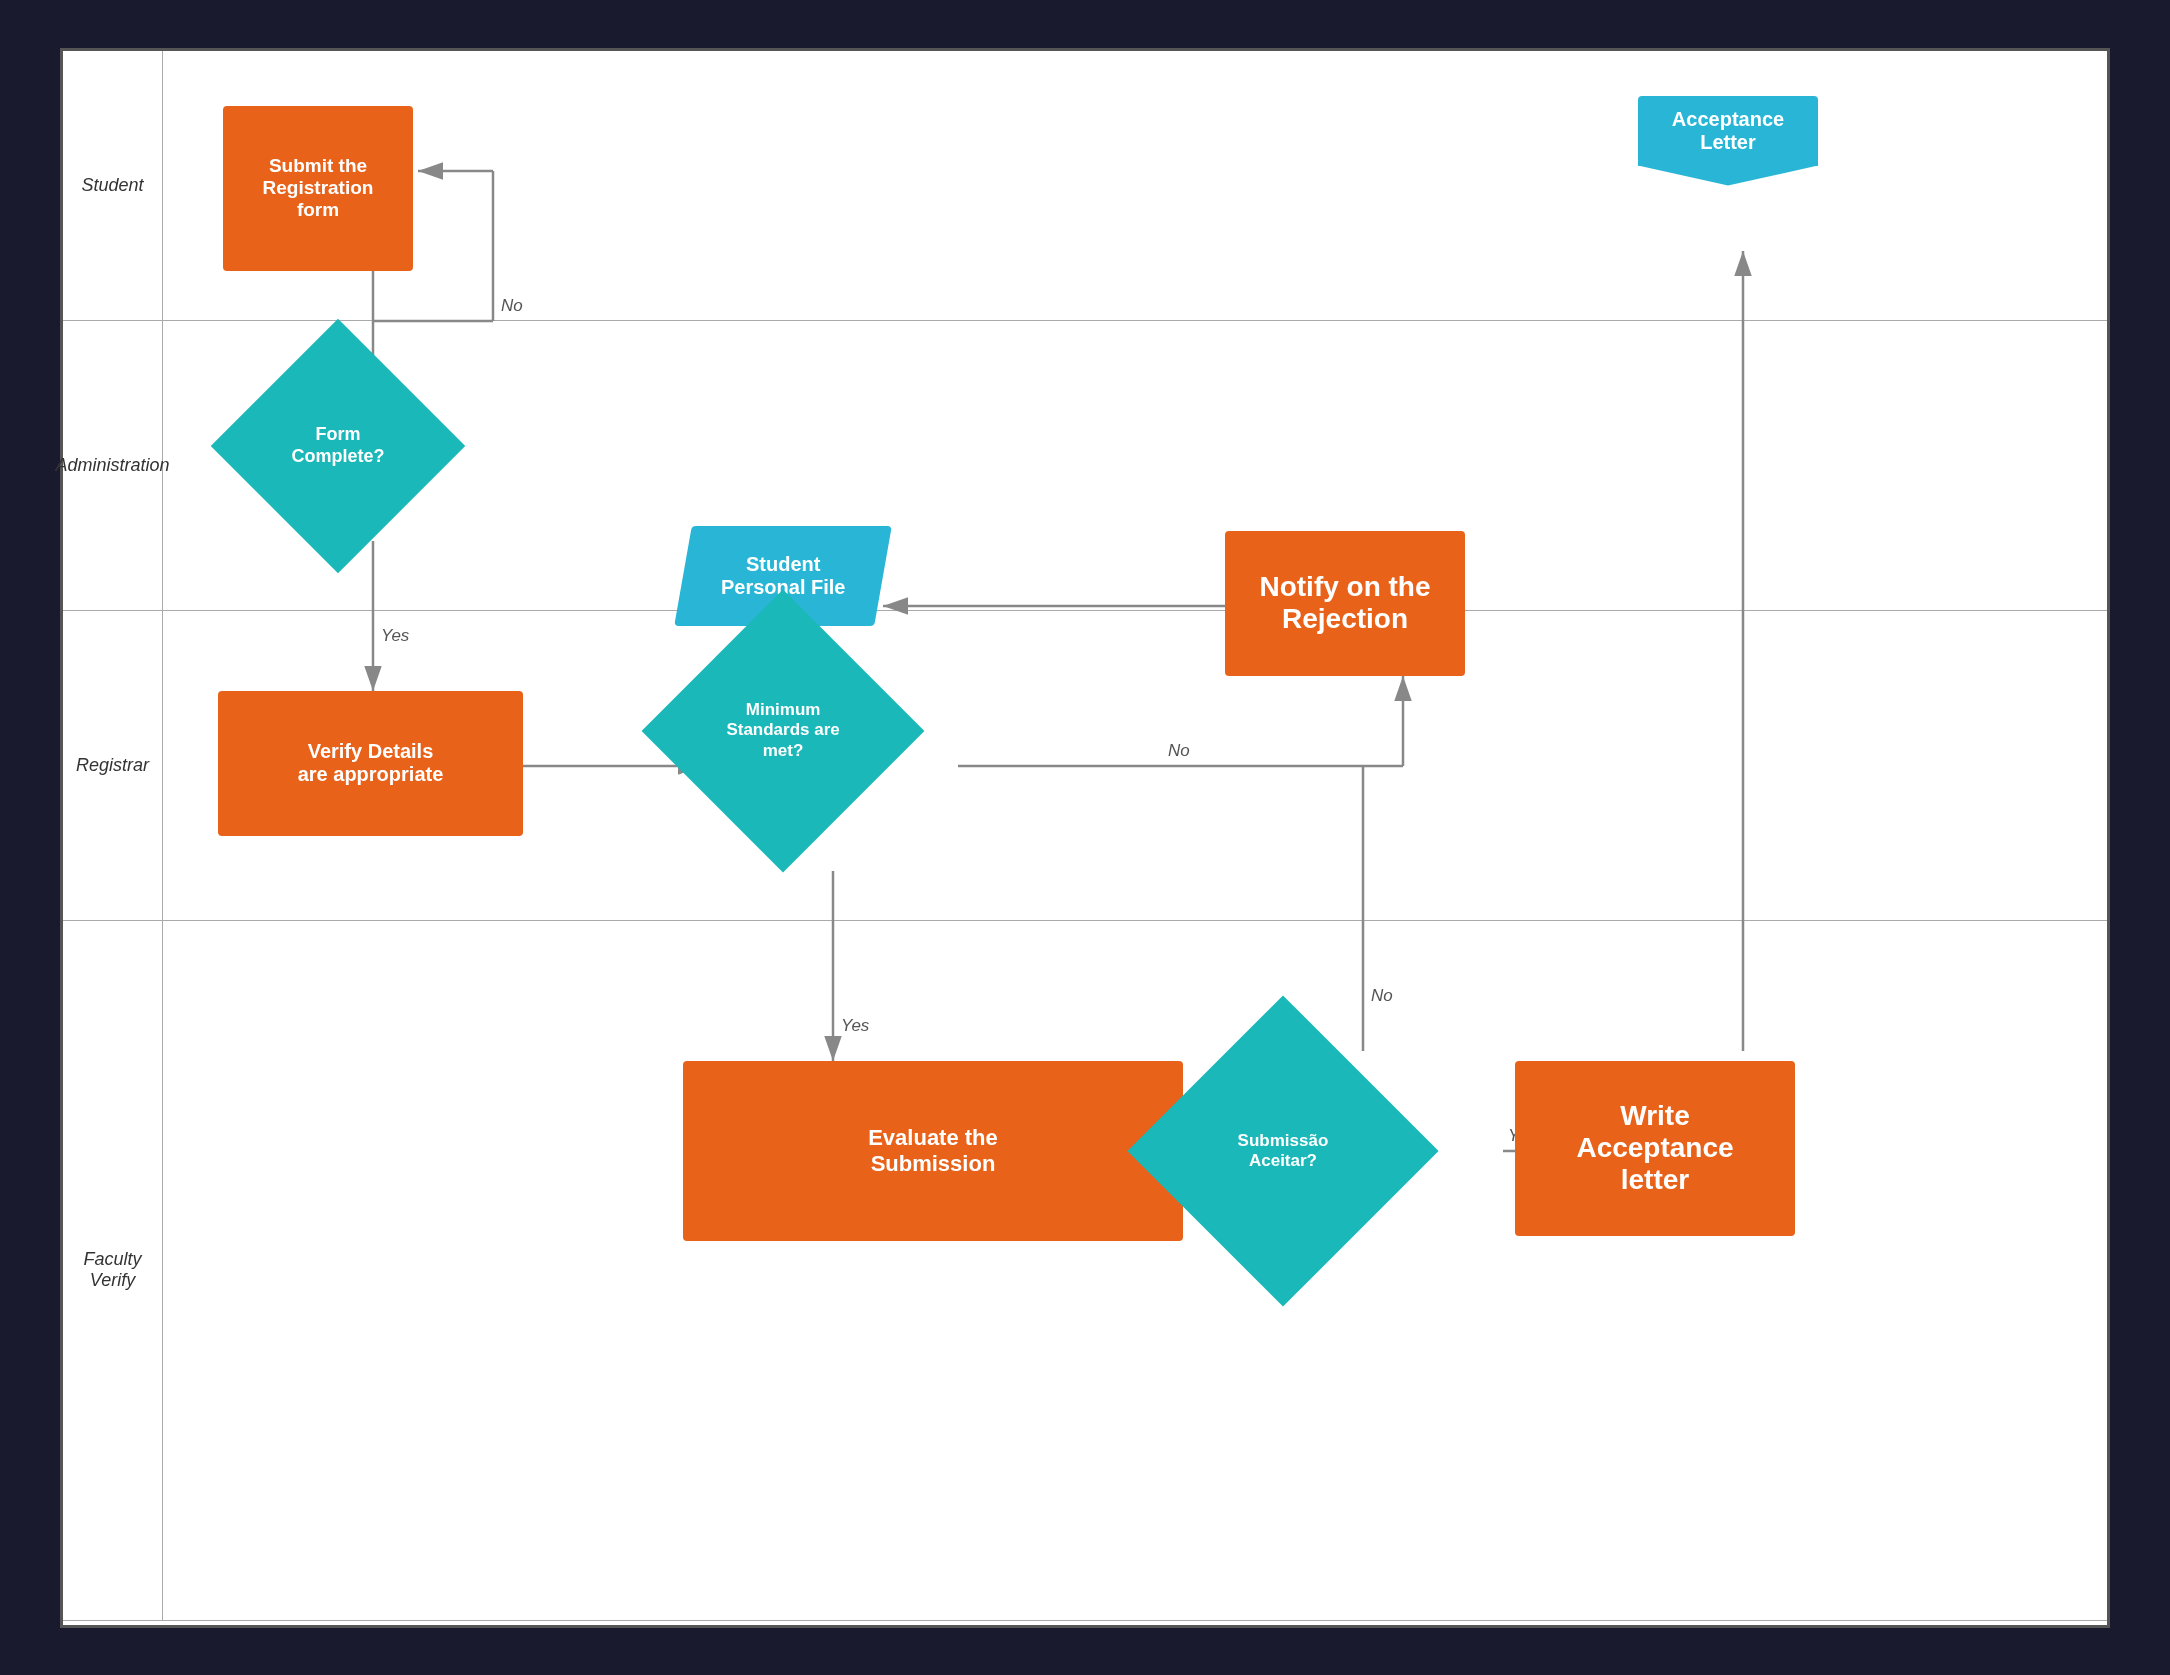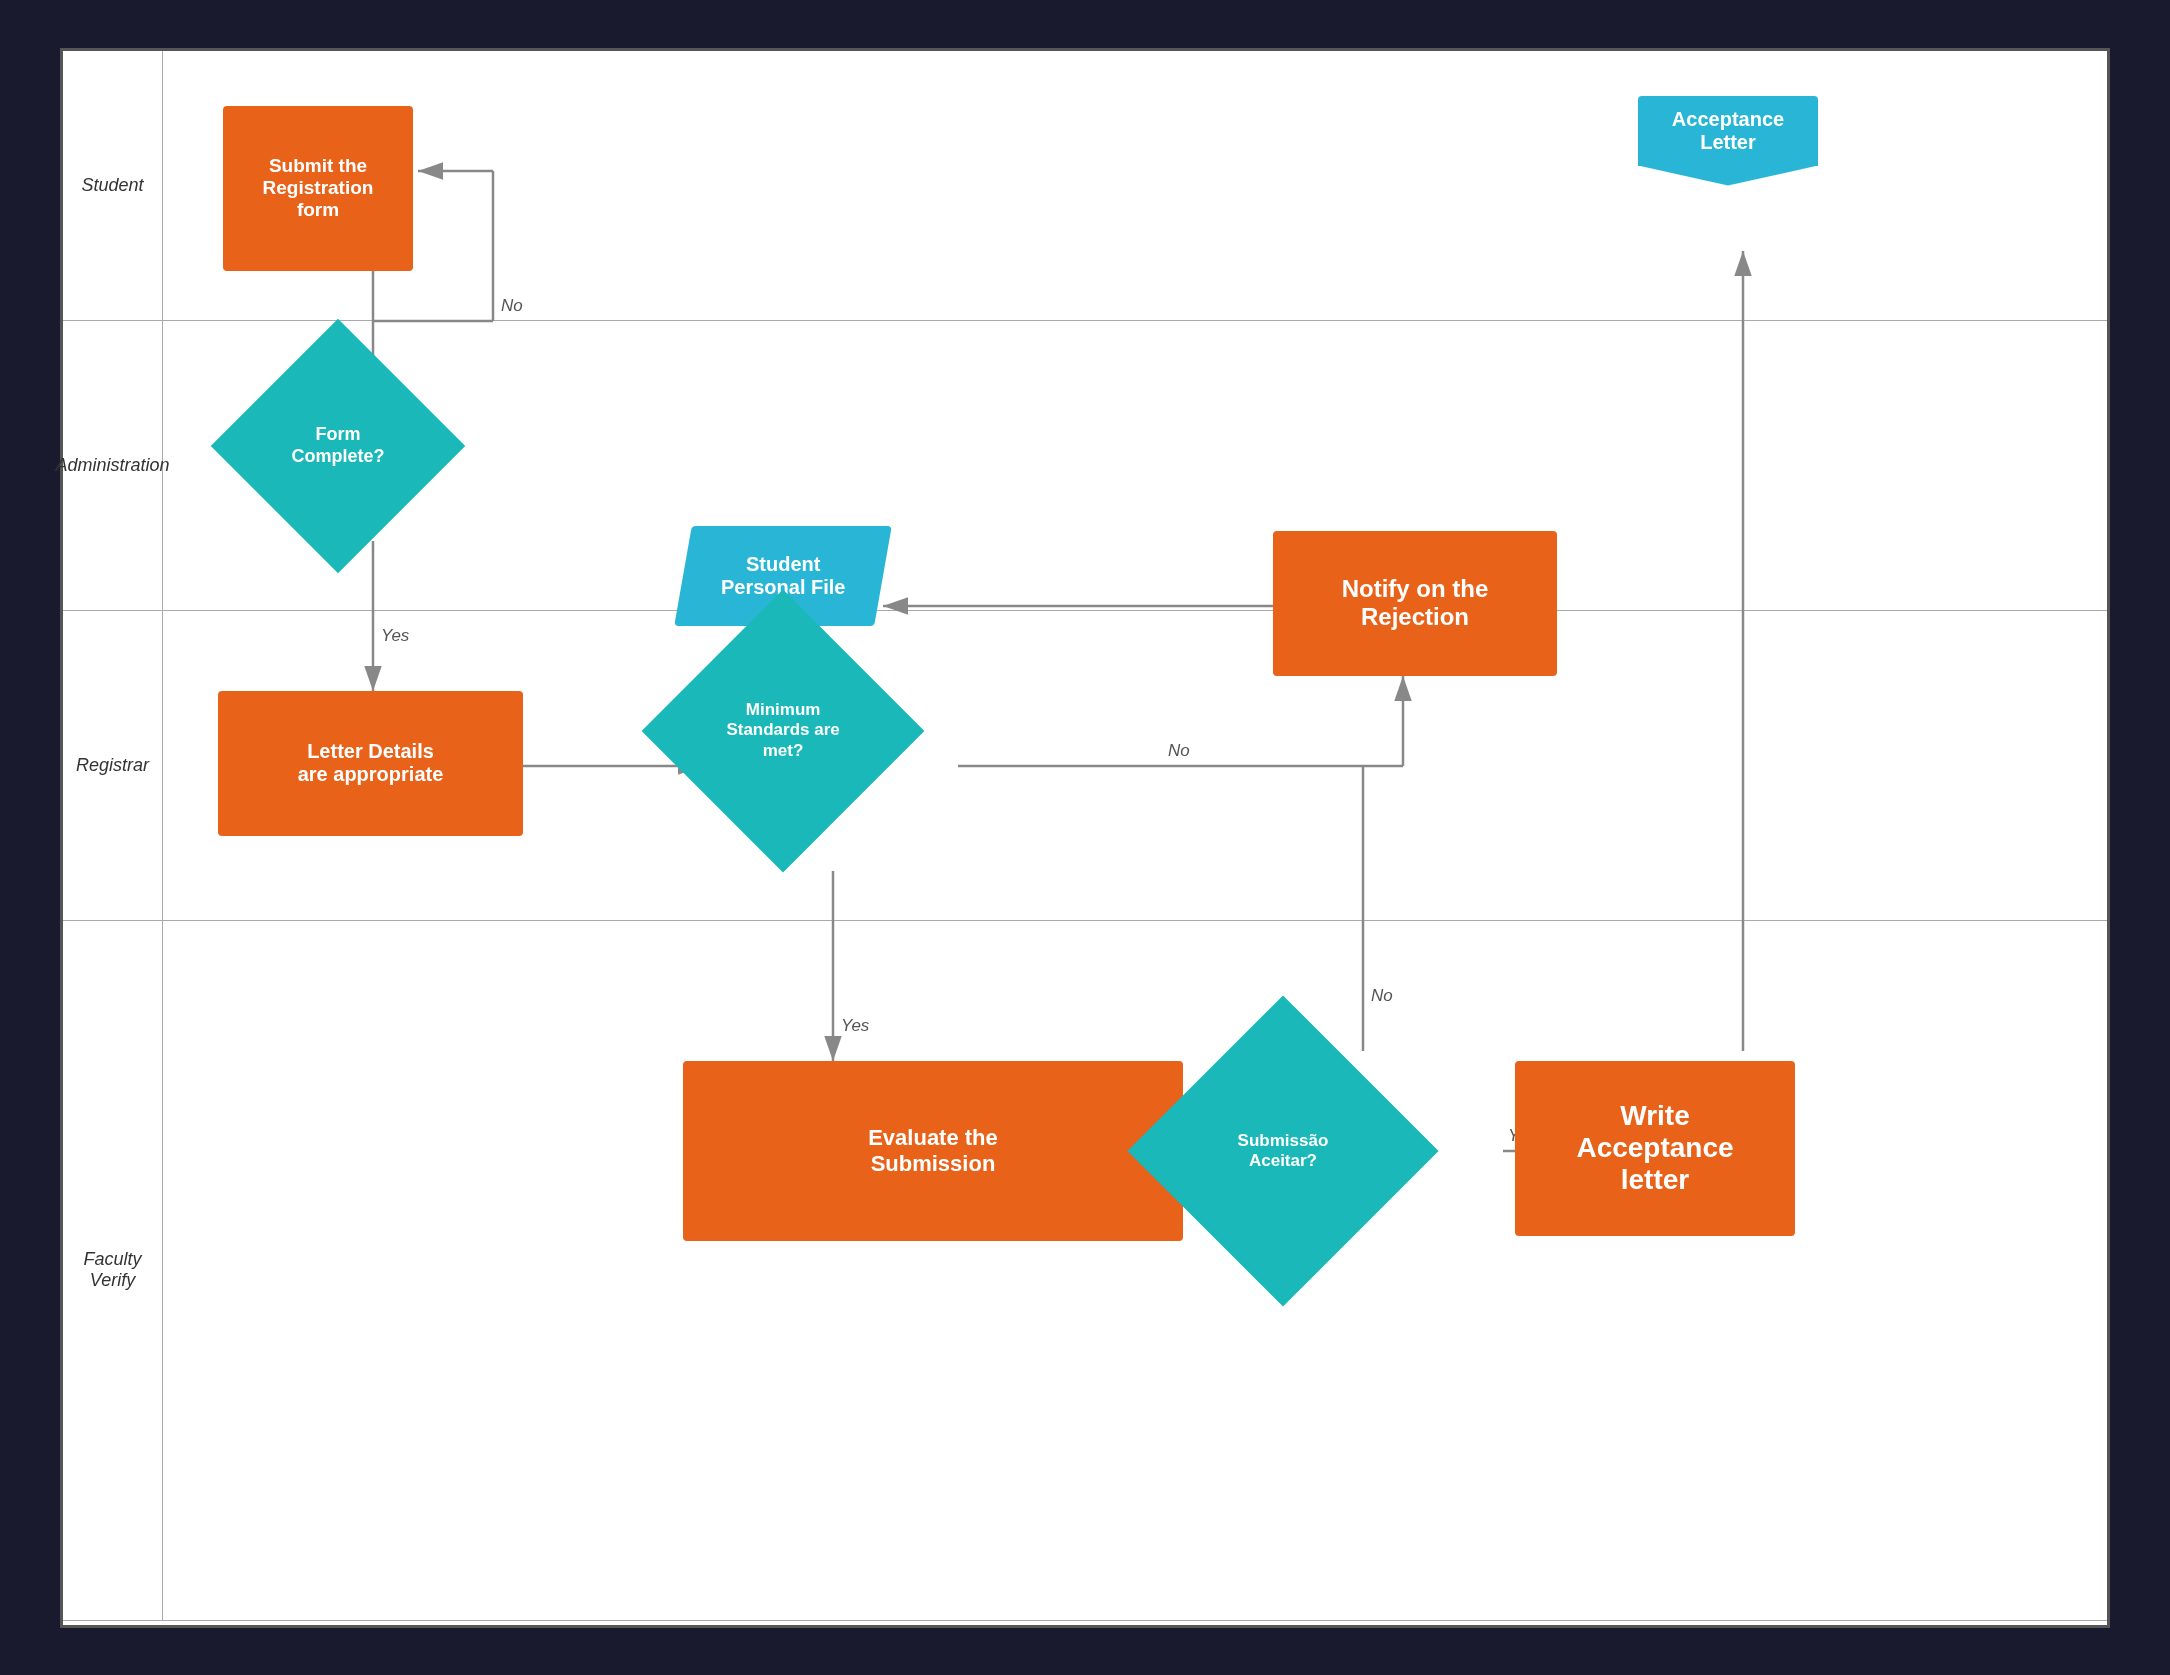--- a/index.html
+++ b/index.html
@@ -218,27 +218,27 @@
     </div>
   </div>
 
   <div class="shape" style="left:620px; top:475px; width:200px; height:100px;">
     <div class="para-teal" style="width:100%; height:100%; display:flex; align-items:center; justify-content:center;">
       <span style="white-space:pre-line; transform:skewX(10deg); display:block; text-align:center;">Student
 Personal File</span>
     </div>
   </div>
 
-  <div class="shape rect-orange" style="left:1210px; top:480px; width:284px; height:145px; font-size:24px;">
+  <div class="shape rect-orange" style="left:1162px; top:480px; width:240px; height:145px; font-size:28px;">
     <span style="white-space:pre-line;">Notify on the
 Rejection</span>
   </div>
 
   <div class="shape rect-orange" style="left:155px; top:640px; width:305px; height:145px; font-size:20px;">
-    <span style="white-space:pre-line;">Letter Details
+    <span style="white-space:pre-line;">Verify Details
 are appropriate</span>
   </div>
 
   <div class="shape diamond-teal" style="left:620px; top:580px;">
     <div class="diamond-inner" style="width:200px; height:200px; display:flex; align-items:center; justify-content:center;">
       <span class="diamond-text" style="white-space:pre-line; font-size:17px;">Minimum
 Standards are
 met?</span>
     </div>
   </div>

